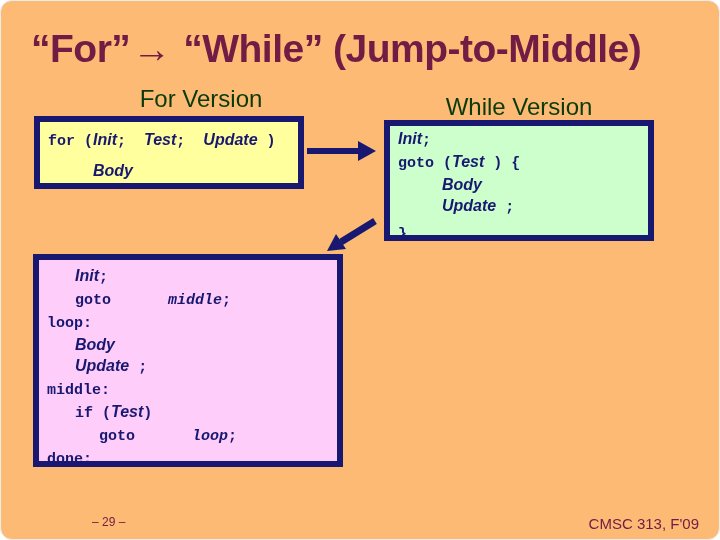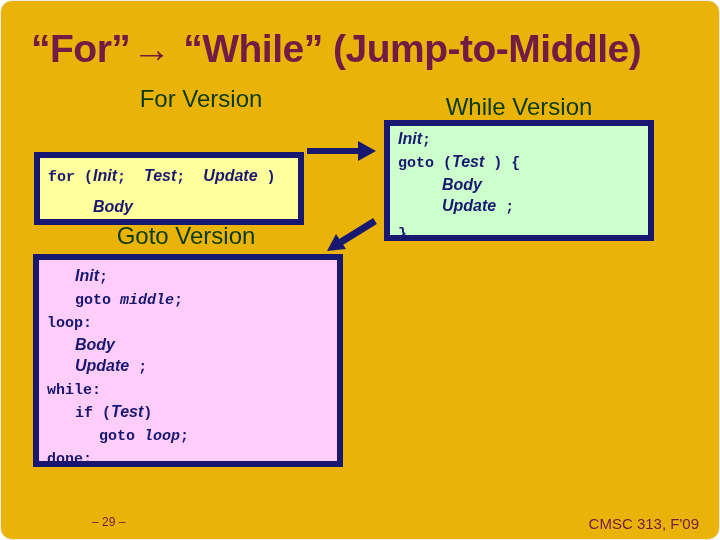--- a/index.html
+++ b/index.html
@@ -1,19 +1,19 @@
 <!DOCTYPE html>
 <html><head>
 <meta charset="utf-8">
 <style>
   html,body{margin:0;padding:0;background:#fff;}
   .slide{
     position:relative;
     width:720px;height:540px;
-    background:#eab308;
+    background:#fdba74;
     border:1px solid #ececec;
     border-radius:12px;
     box-sizing:border-box;
     overflow:hidden;
     font-family:"Liberation Sans", sans-serif;
   }
   .slide-title{
     position:absolute;left:30px;top:26px;width:680px;
     font-size:39px;font-weight:bold;color:#701C45;
     letter-spacing:-0.5px;white-space:nowrap;
@@ -26,29 +26,29 @@
   }
   .h-for{left:60px;top:84px;width:280px;}
   .h-while{left:383px;top:92px;width:270px;}
   .h-goto{left:40px;top:221px;width:290px;}
   .code-box{
     position:absolute;
     border:6px solid #181870;
     box-sizing:border-box;
     color:#181870;
   }
-  .box-for{left:33px;top:115px;width:270px;height:73px;background:#FFFF9E;padding:3px 8px;margin-top:36px;}
+  .box-for{left:33px;top:115px;width:270px;height:73px;background:#FFFF9E;padding:3px 8px;}
   .box-while{left:383px;top:119px;width:270px;height:121px;background:#CCFFCC;padding:2px 8px;}
   .box-goto{left:32px;top:253px;width:310px;height:213px;background:#FECDFA;padding:5px 8px;}
   .code-line{line-height:21px;white-space:nowrap;}
   .box-for .code-line{line-height:29px;}
   .box-while .code-line:last-child{margin-top:4px;}
   .seg-mono{font-family:"Liberation Mono", monospace;font-weight:bold;font-size:15px;white-space:pre;}
   .seg-var{font-family:"Liberation Sans", sans-serif;font-weight:bold;font-style:italic;font-size:16px;white-space:pre;}
-  .seg-mvar{font-family:"Liberation Mono", monospace;font-weight:bold;font-style:italic;font-size:15px;white-space:pre;}
+  .seg-mvar{font-family:"Liberation Mono", monospace;font-weight:bold;font-style:italic;font-size:15px;white-space:pre;margin-left:48px;}
   .box-for .ind-1{padding-left:45px;}
   .box-while .ind-1{padding-left:44px;}
   .box-goto .ind-1{padding-left:28px;}
   .box-goto .ind-2{padding-left:52px;}
   .arrow-svg{position:absolute;}
   .footer-left{
     position:absolute;left:53px;top:514px;
     font-size:12px;color:#701C45;margin-left:38px;
   }
   .footer-right{
@@ -80,34 +80,33 @@
   </svg>
 
   <div class="code-box box-while">
       <div class="code-line ind-0"><span class="seg-var">Init</span><span class="seg-mono">;</span></div>
       <div class="code-line ind-0"><span class="seg-mono">goto (</span><span class="seg-var">Test</span><span class="seg-mono"> ) {</span></div>
       <div class="code-line ind-1"><span class="seg-var">Body</span></div>
       <div class="code-line ind-1"><span class="seg-var">Update</span><span class="seg-mono"> ;</span></div>
       <div class="code-line ind-0"><span class="seg-mono">}</span></div>
     </div>
 
-  <div class="section-heading h-goto">Goto Version</div>
 
   <svg class="arrow-svg" style="left:316px;top:212px;" width="64" height="44">
     <line x1="58" y1="8" x2="24" y2="29" stroke="#181870" stroke-width="7"></line>
     <polygon points="10,38 19,21 29,36" fill="#181870"></polygon>
   </svg>
 
   <div class="code-box box-goto">
       <div class="code-line ind-1"><span class="seg-var">Init</span><span class="seg-mono">;</span></div>
       <div class="code-line ind-1"><span class="seg-mono">goto </span><span class="seg-mvar">middle</span><span class="seg-mono">;</span></div>
       <div class="code-line ind-0"><span class="seg-mono">loop:</span></div>
       <div class="code-line ind-1"><span class="seg-var">Body</span></div>
       <div class="code-line ind-1"><span class="seg-var">Update</span><span class="seg-mono"> ;</span></div>
-      <div class="code-line ind-0"><span class="seg-mono">while:</span></div>
+      <div class="code-line ind-0"><span class="seg-mono">middle:</span></div>
       <div class="code-line ind-1"><span class="seg-mono">if (</span><span class="seg-var">Test</span><span class="seg-mono">)</span></div>
       <div class="code-line ind-2"><span class="seg-mono">goto </span><span class="seg-mvar">loop</span><span class="seg-mono">;</span></div>
       <div class="code-line ind-0"><span class="seg-mono">done:</span></div>
     </div>
 
   <div class="footer-left">– 29 –</div>
 
   <div class="footer-right">CMSC 313, F'09</div>
 
 </div>

